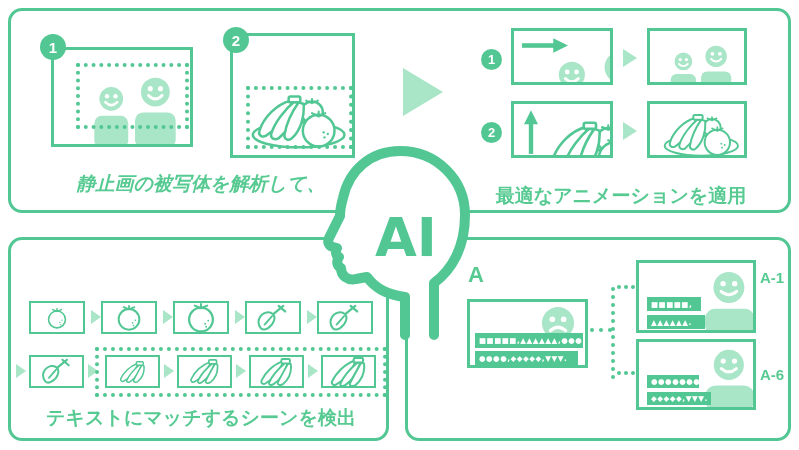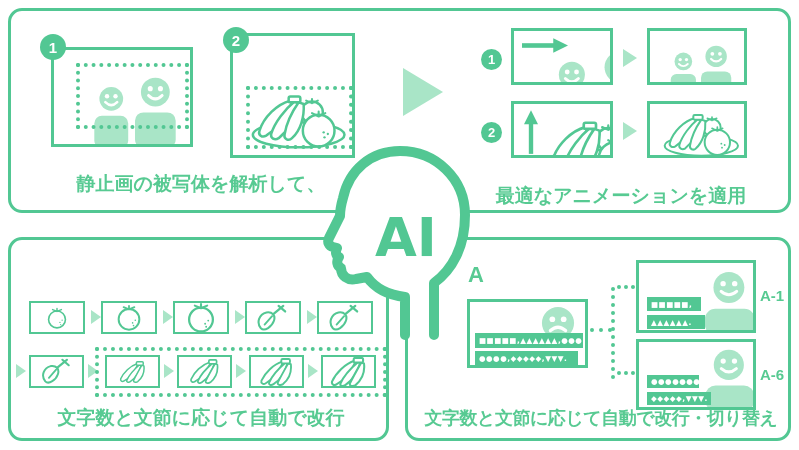--- a/index.html
+++ b/index.html
@@ -142,21 +142,21 @@
     <div class="frame" style="left:219px;top:22px;width:125px;height:125px;">
       <svg class="abs" style="left:14px;top:58px;" width="100" height="55">
           <use href="#sym-fruits"></use>
         </svg>
       <div class="dotted" style="left:13px;top:50px;width:107px;height:63px;"></div>
     </div>
     <div class="badge big" style="left:212px;top:16px;">
         <span>2</span>
       </div>
 
-    <div class="caption cap19" style="left:30px;top:160px;width:320px;">静止画の被写体を解析して、</div>
+    <div class="caption cap19" style="left:30px;top:160px;width:320px;font-style:italic;">静止画の被写体を解析して、</div>
 
     <div class="tri huge" style="left:392px;top:57px;"></div>
 
     <div class="badge small" style="left:470px;top:38px;">
         <span>1</span>
       </div>
     <div class="frame" style="left:500px;top:17px;width:102px;height:57px;">
       <svg class="abs" style="left:28px;top:12px;" width="112" height="86">
           <use href="#sym-people"></use>
         </svg>
@@ -250,21 +250,21 @@
           <use href="#sym-banana"></use>
         </svg>
       </div>
     <div class="tri tiny" style="left:297px;top:124px;"></div>
     <div class="mini" style="left:310px;top:115px;width:55px;height:33px;">
       <svg width="42" height="30">
           <use href="#sym-banana"></use>
         </svg>
       </div>
 
-    <div class="caption cap19" style="left:10px;top:165px;width:360px;">文字数と文節に応じて自動で改行</div>
+    <div class="caption cap19" style="left:10px;top:165px;width:360px;">テキストにマッチするシーンを検出</div>
   </div>
 
   <div class="panel" style="left:405px;top:237px;width:386px;height:204px;">
     <div class="label" style="left:60px;top:22px;font-size:22px;">A</div>
 
     <div class="card" style="left:59px;top:59px;width:121px;height:69px;">
       <svg class="abs" style="left:71px;top:4px;" width="34" height="34">
           <use href="#sym-sadface"></use>
         </svg>
       <div class="bar" style="left:5px;top:31px;width:108px;height:15px;">■■■■■,▲▲▲▲▲▲,●●●</div>
@@ -276,32 +276,31 @@
     <div class="abs" style="left:209px;top:45px;width:18px;height:0;border-top:4px dotted var(--green);"></div>
     <div class="abs" style="left:209px;top:131px;width:18px;height:0;border-top:4px dotted var(--green);"></div>
 
     <div class="card" style="left:228px;top:20px;width:120px;height:73px;">
       <svg class="abs" style="left:58px;top:6px;" width="58" height="66">
           <use href="#sym-person"></use>
         </svg>
       <div class="bar" style="left:8px;top:34px;width:54px;height:14px;">■■■■■,</div>
       <div class="bar" style="left:8px;top:52px;width:58px;height:14px;">▲▲▲▲▲▲.</div>
     </div>
-    <div class="label" style="left:352px;top:47px;font-size:15px;">A-1</div>
+    <div class="label" style="left:352px;top:29px;font-size:15px;">A-1</div>
 
     <div class="card" style="left:228px;top:99px;width:120px;height:71px;">
       <svg class="abs" style="left:58px;top:5px;" width="58" height="64">
           <use href="#sym-person"></use>
         </svg>
       <div class="bar" style="left:8px;top:33px;width:52px;height:13px;">●●●●●●●.</div>
       <div class="bar" style="left:8px;top:50px;width:64px;height:13px;">◆◆◆◆◆,▼▼▼.</div>
     </div>
     <div class="label" style="left:352px;top:126px;font-size:15px;">A-6</div>
 
-    <div class="caption cap18" style="left:8px;top:166px;width:370px;">文字数と文節に応じて自動で改行・切り替え</div>
   </div>
 
   <svg class="abs" style="left:322px;top:145px;z-index:5;" width="152" height="195" viewBox="0 0 152 195">
     <path d="M112 190 L112 138
              C130 125 143 102 143 70
              C143 34 114 6 78 6
              C49 6 27 25 21 53
              C19 60 18 66 18 71
              L7 93
              C5 97 7 101 11 102

